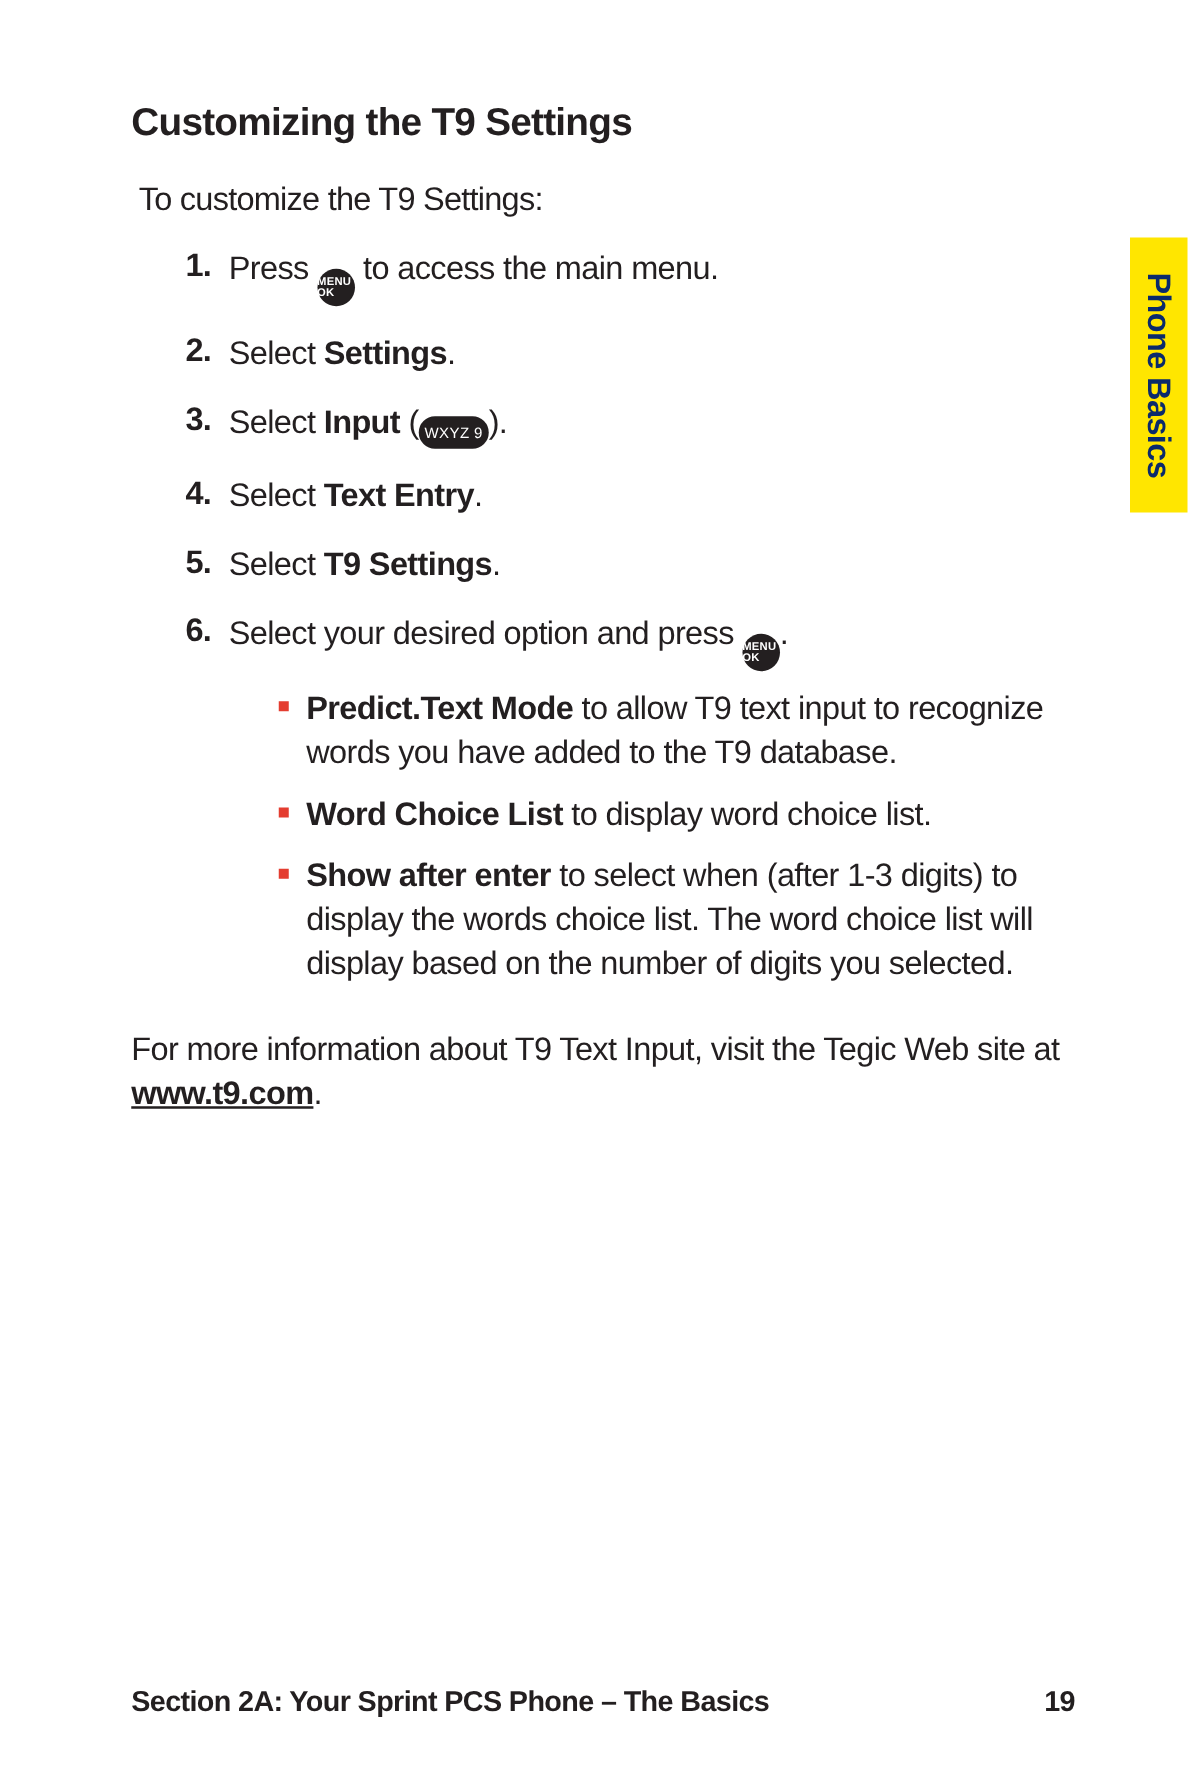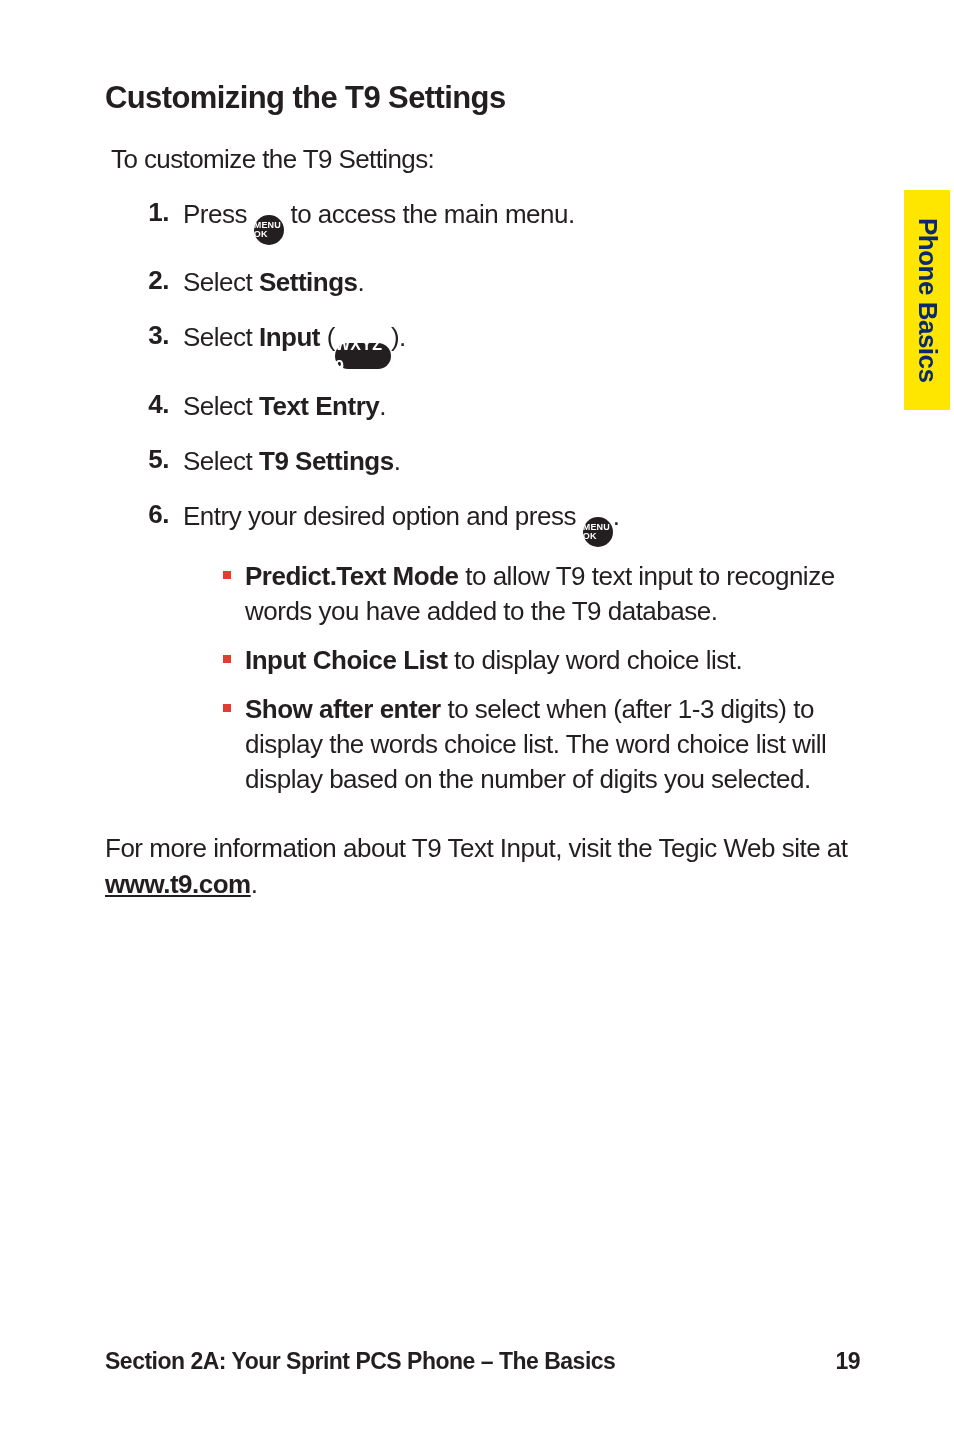--- a/index.html
+++ b/index.html
@@ -15,21 +15,21 @@
   .sub { list-style: none; margin-top: 12px; margin-left: 40px; }
   .sub > li { display: flex; margin-bottom: 14px; }
   .bullet { width: 22px; flex-shrink: 0; display: flex; align-items: flex-start; padding-top: 12px; }
   .bullet span { display: block; width: 8px; height: 8px; background: #e43d30; }
   .subbody { font-size: 26px; line-height: 1.35; letter-spacing: -0.5px; }
   .subbody b { font-weight: 700; }
   .para { font-size: 26px; line-height: 1.35; letter-spacing: -0.5px; margin-top: 6px; }
   .u { text-decoration: underline; font-weight: 700; }
   .key-round { display: inline-flex; align-items: center; justify-content: center; width: 30px; height: 30px; border-radius: 50%; background: #231f20; color: #fff; font-size: 9px; font-weight: 700; vertical-align: -5px; line-height: 1; }
   .key-round .top { font-size: 9px; letter-spacing: 0.2px; }
-  .key-wide { display: inline-flex; align-items: center; justify-content: center; width: 56px; height: 26px; border-radius: 13px; background: #231f20; color: #fff; font-size: 16px; font-weight: 700; vertical-align: -4px; letter-spacing: 0.3px; }
+  .key-wide { display: inline-flex; align-items: center; justify-content: center; width: 56px; height: 26px; border-radius: 13px; background: #231f20; color: #fff; font-size: 12px; font-weight: 400; vertical-align: -4px; letter-spacing: 0.3px; }
   .tab { position: absolute; right: 0; top: 190px; width: 46px; height: 220px; background: #ffe600; display: flex; align-items: center; justify-content: center; }
   .tab span { writing-mode: vertical-rl; font-size: 26px; font-weight: 700; color: #0a2a6b; letter-spacing: -0.5px; }
   .footer { position: absolute; left: 105px; right: 90px; bottom: 56px; display: flex; justify-content: space-between; font-size: 23px; font-weight: 700; letter-spacing: -0.5px; }
 </style>
 </head>
 <body>
 
 <div class="page">
 
   <div class="h2">Customizing the T9 Settings</div>
@@ -64,35 +64,35 @@
     </li>
     <li>
       <div class="num">5.</div>
       <div class="body">
         <span>Select </span><b>T9 Settings</b><span>.</span>
       </div>
     </li>
     <li>
       <div class="num">6.</div>
       <div class="body" style="flex:1;">
-        <span>Entry your desired option and press </span><span class="key-round">
+        <span>Select your desired option and press </span><span class="key-round">
             <span class="top">MENU OK</span>
           </span><span>.</span>
         <ul class="sub">
           <li>
             <div class="bullet">
                 <span></span>
               </div>
             <div class="subbody"><b>Predict.Text Mode</b><span> to allow T9 text input to recognize words you have added to the T9 database.</span></div>
           </li>
           <li>
             <div class="bullet">
                 <span></span>
               </div>
-            <div class="subbody"><b>Input Choice List</b><span> to display word choice list.</span></div>
+            <div class="subbody"><b>Word Choice List</b><span> to display word choice list.</span></div>
           </li>
           <li>
             <div class="bullet">
                 <span></span>
               </div>
             <div class="subbody"><b>Show after enter</b><span> to select when (after 1-3 digits) to display the words choice list. The word choice list will display based on the number of digits you selected.</span></div>
           </li>
         </ul>
       </div>
     </li>

